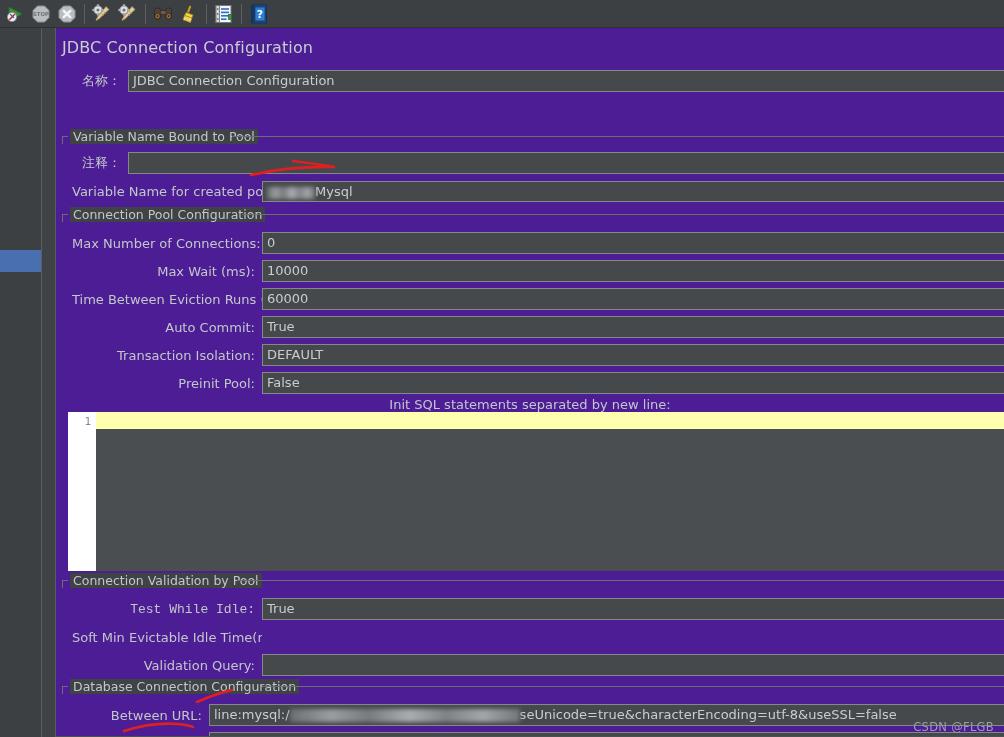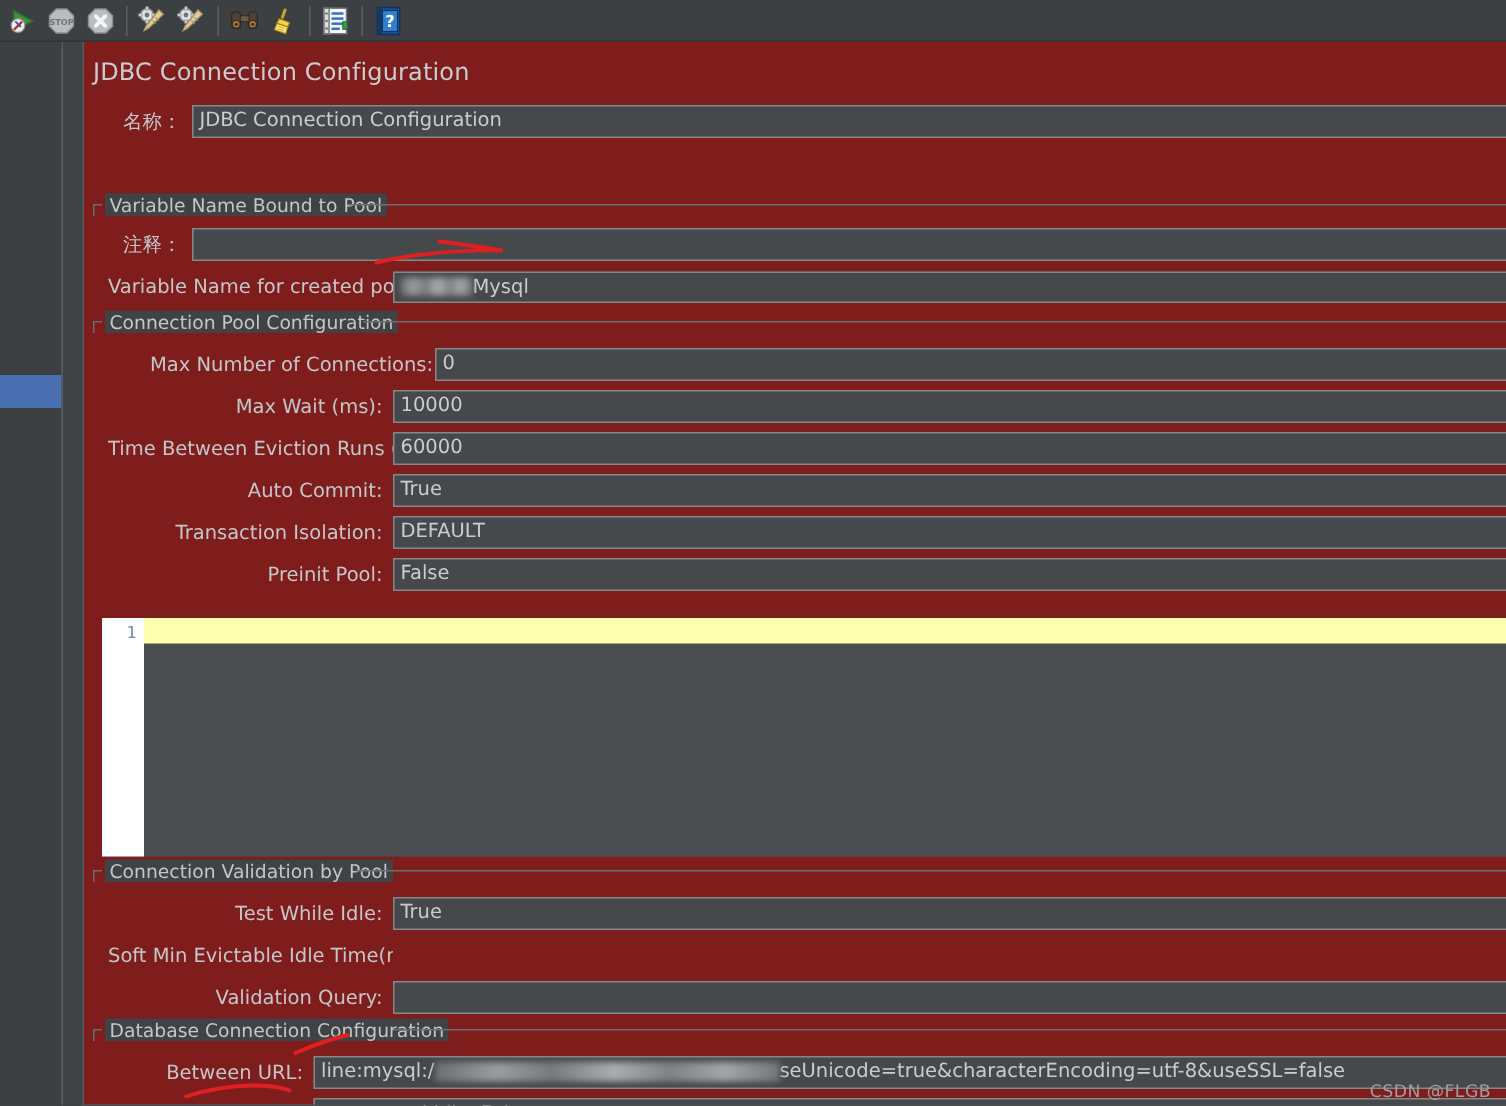--- a/index.html
+++ b/index.html
@@ -65,21 +65,21 @@
   }
   #split-grip i {
     display: block; width: 3px; height: 3px;
     background: #8d9194;
   }
 
   
   #main {
     position: absolute; left: 56px; top: 28px;
     width: 948px; height: 709px;
-    background: #7f1d1d;
+    background: #4c1d95;
     color: #c7cbce;
     font-size: 13px;
   }
 
   #panel-title {
     position: absolute; left: 6px; top: 10px;
     font-size: 16px; color: #c9cdd0;
     letter-spacing: 0.1px;
   }
 
@@ -359,21 +359,21 @@
   </div>
 
   <div class="group" style="top:183px;">
     <div class="gline-vert"></div>
     <div class="gline-left"></div>
     <div class="gtitle">Connection Pool Configuration</div>
     <div class="gline-right" style="left:180px; width:762px;"></div>
   </div>
 
   <div class="row" style="top:204px;">
-    <div class="lbl" style="width:190px;margin-left:28px;">Max Number of Connections:</div>
+    <div class="lbl" style="width:190px;">Max Number of Connections:</div>
     <div class="fld">0</div>
   </div>
 
   <div class="row" style="top:232px;">
     <div class="lbl" style="width:190px;">Max Wait (ms):</div>
     <div class="fld">10000</div>
   </div>
 
   <div class="row" style="top:260px;">
     <div class="lbl" style="width:190px;">Time Between Eviction Runs (ms):</div>
@@ -388,37 +388,38 @@
   <div class="row" style="top:316px;">
     <div class="lbl" style="width:190px;">Transaction Isolation:</div>
     <div class="fld">DEFAULT</div>
   </div>
 
   <div class="row" style="top:344px;">
     <div class="lbl" style="width:190px;">Preinit Pool:</div>
     <div class="fld">False</div>
   </div>
 
+  <div id="sql-caption">Init SQL statements separated by new line:</div>
 
   <div id="sql-editor">
     <div id="sql-gutter">1</div>
     <div id="sql-text-area">
       <div id="sql-current-line"></div>
     </div>
   </div>
 
   <div class="group" style="top:549px;">
     <div class="gline-vert"></div>
     <div class="gline-left"></div>
     <div class="gtitle">Connection Validation by Pool</div>
     <div class="gline-right" style="left:175px; width:767px;"></div>
   </div>
 
   <div class="row" style="top:570px;">
-    <div class="lbl" style="width:190px;">Test While Idle:</div>
+    <div class="lbl" style="width:190px;font-family:Liberation Mono, monospace;">Test While Idle:</div>
     <div class="fld">True</div>
   </div>
 
   <div class="row" style="top:598px;">
     <div class="lbl" style="width:190px;">Soft Min Evictable Idle Time(ms):</div>
   </div>
 
   <div class="row" style="top:626px;">
     <div class="lbl" style="width:190px;">Validation Query:</div>
     <div class="fld empty"></div>

